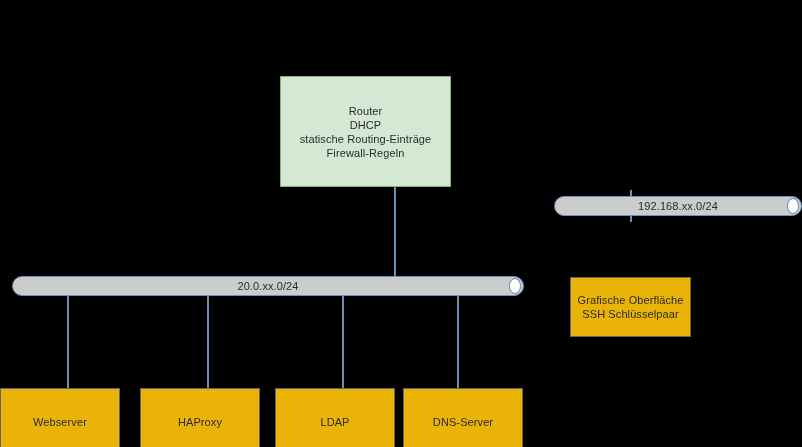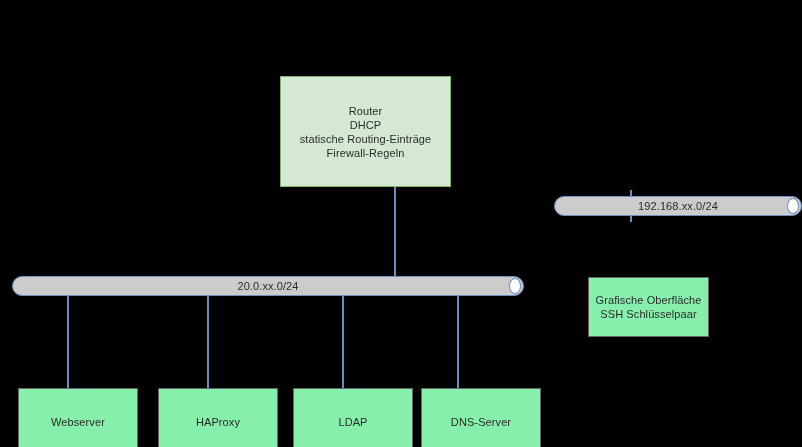--- a/index.html
+++ b/index.html
@@ -33,23 +33,22 @@
   }
 
   
   .node--router {
     background: #d5e8d4;
     border: 1px solid #82b366;
   }
 
   
   .node--plain {
-    background: #86efac;
+    background: #eab308;
     border: 1px solid #666666;
-    margin-left: 18px;
   }
 
   
   .bus {
     position: absolute;
     box-sizing: border-box;
     height: 20px;
     background: #cccccc;
     border: 1px solid #6c8ebf;
     border-radius: 10px / 10px;

